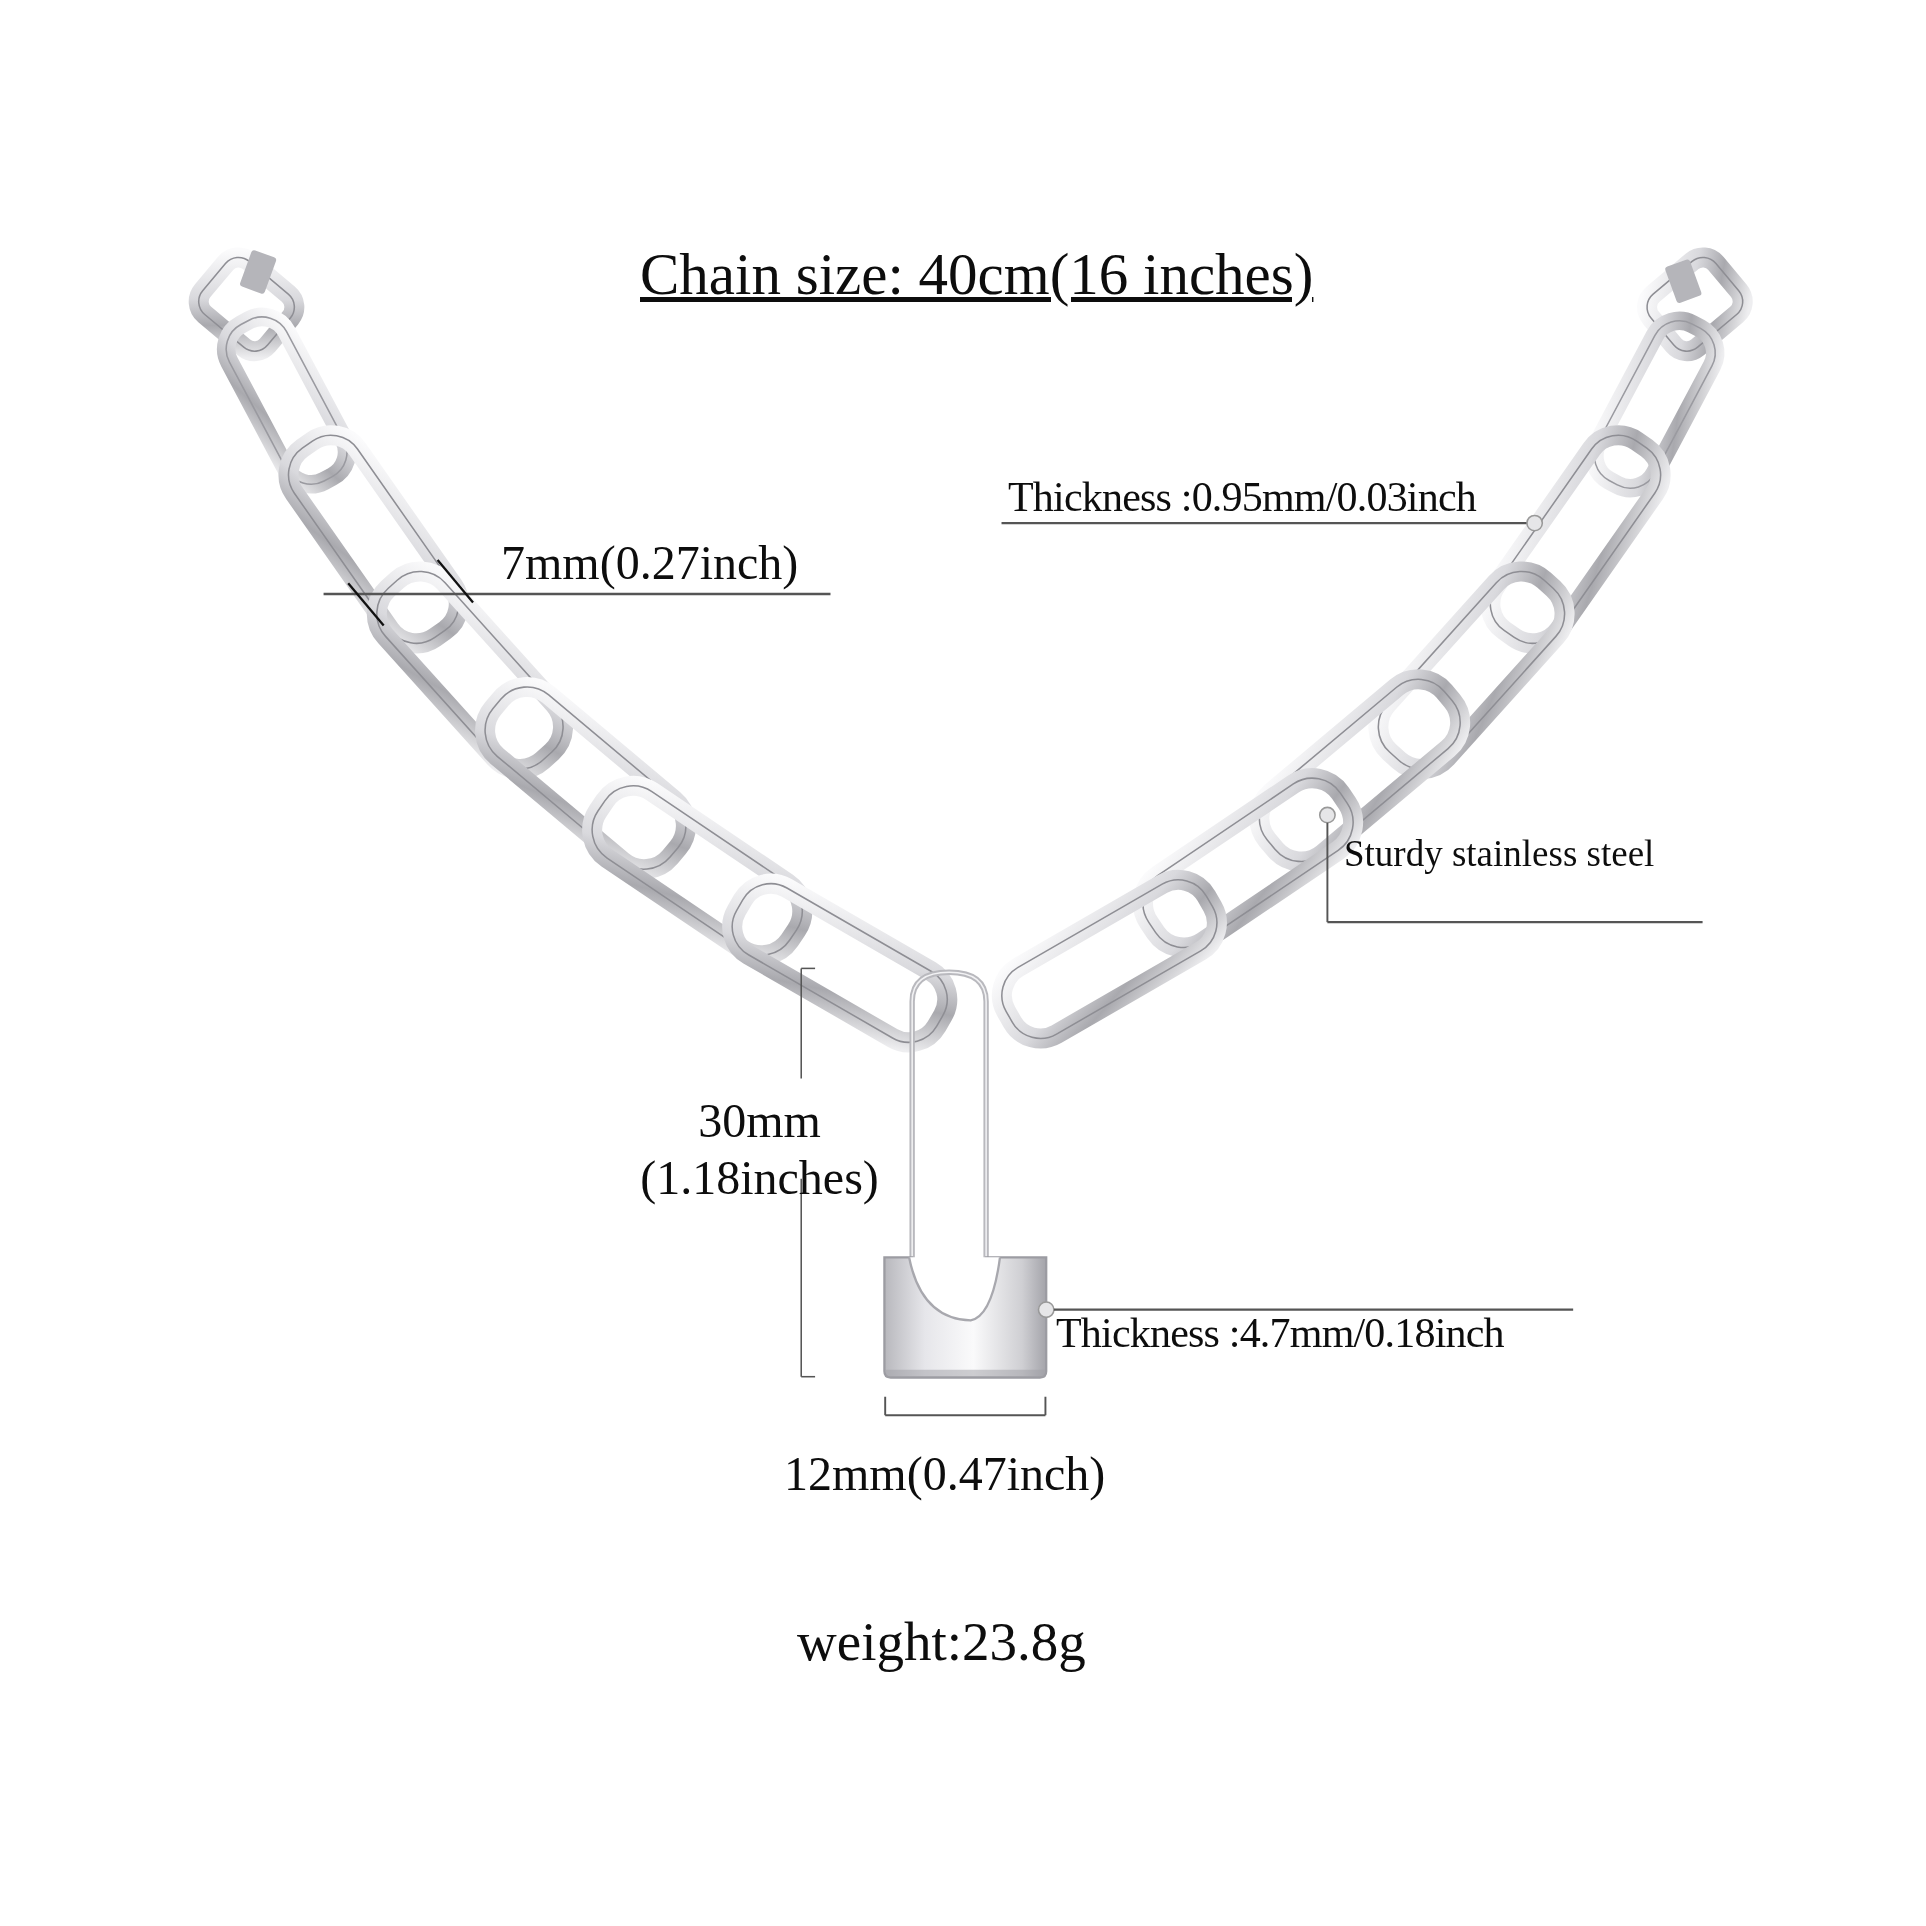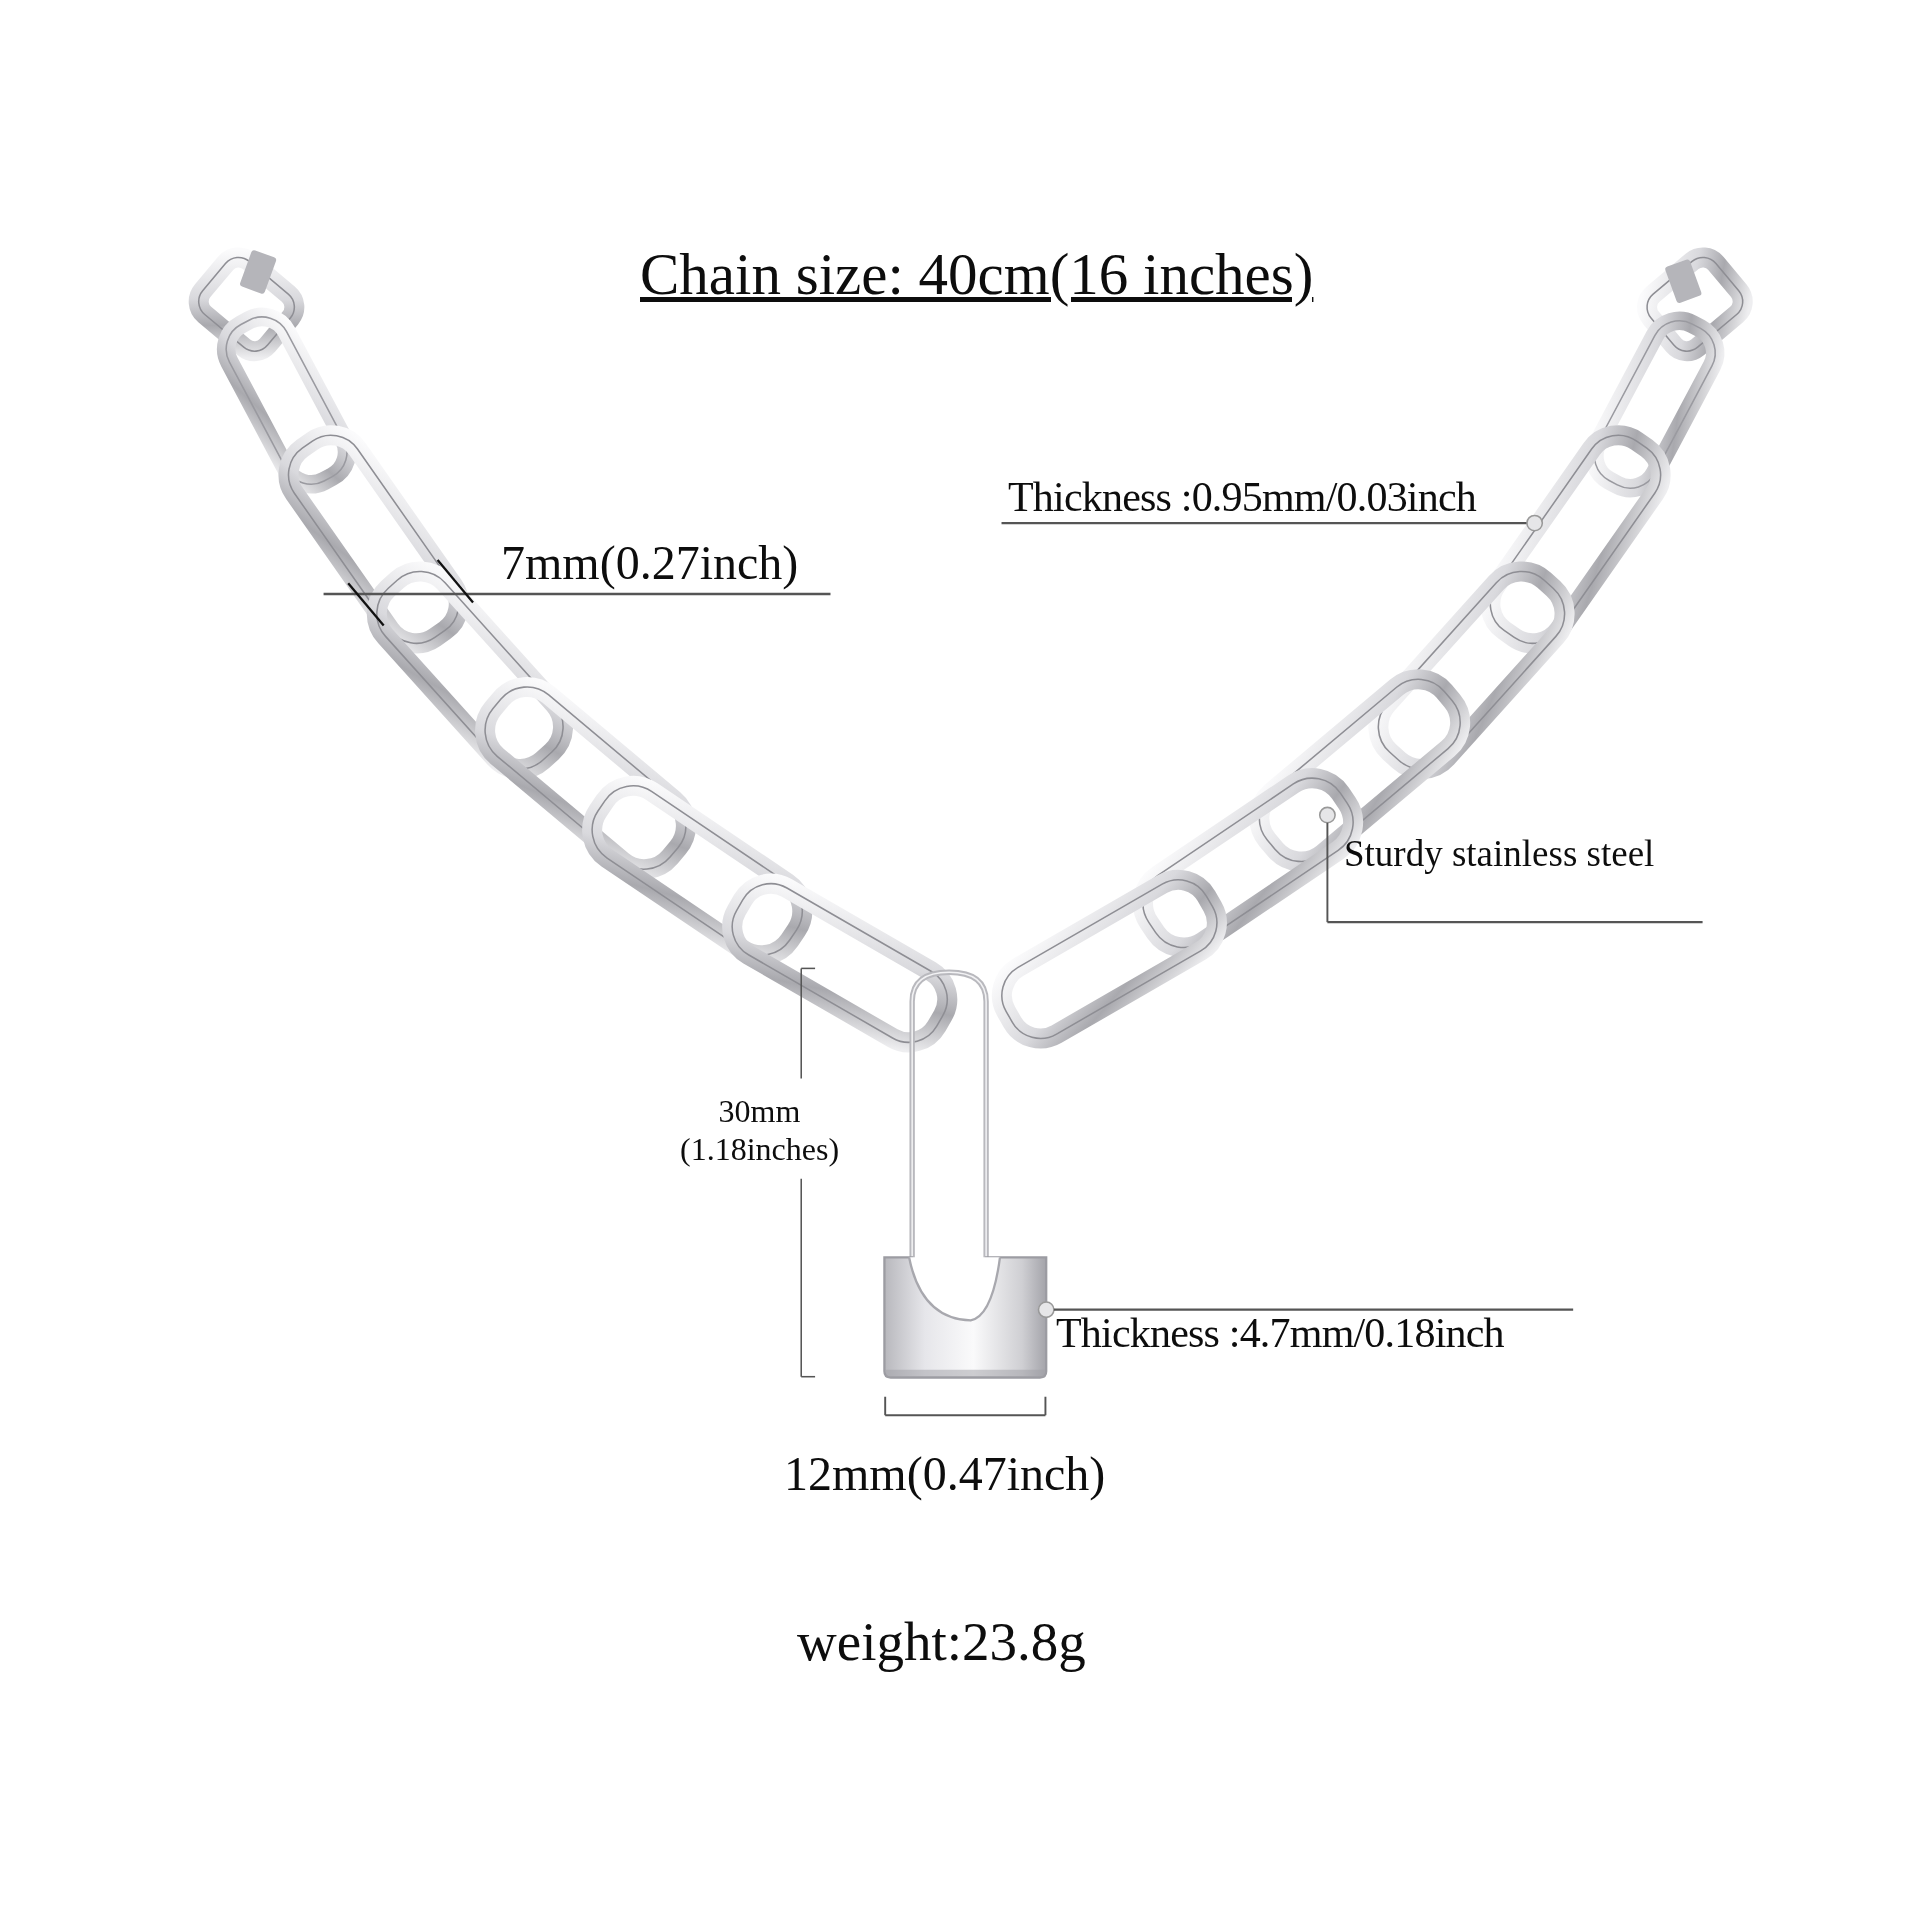--- a/index.html
+++ b/index.html
@@ -4,21 +4,21 @@
 <style>
   html,body{margin:0;padding:0;background:#ffffff;}
   body{width:1926px;height:1926px;position:relative;overflow:hidden;font-family:"Liberation Serif","DejaVu Serif",serif;color:#111;}
   .stage{position:absolute;left:0;top:0;width:1926px;height:1926px;}
   svg.art{position:absolute;left:0;top:0;width:1926px;height:1926px;}
   .label{position:absolute;white-space:nowrap;line-height:1;color:#0d0d0d;}
   .title{left:640px;top:245px;font-size:59px;text-decoration:underline;}
   .lbl-width{left:461px;top:539px;font-size:48px;margin-left:40px;}
   .lbl-chain-thick{left:1008px;top:476px;font-size:42px;letter-spacing:-0.8px;}
   .lbl-material{left:1344px;top:835px;font-size:37px;}
-  .lbl-pendant-h{left:613px;top:1093px;font-size:32px;text-align:center;width:293px;}
+  .lbl-pendant-h{left:613px;top:1093px;font-size:48px;text-align:center;width:293px;}
   .lbl-pendant-h span{display:block;line-height:1.18;}
   .lbl-pendant-thick{left:1056px;top:1312px;font-size:42px;letter-spacing:-0.8px;}
   .lbl-pendant-w{left:784px;top:1450px;font-size:48px;}
   .lbl-weight{left:797px;top:1614px;font-size:55px;}
 </style>
 </head>
 <body>
 
 <div class="stage">
 

